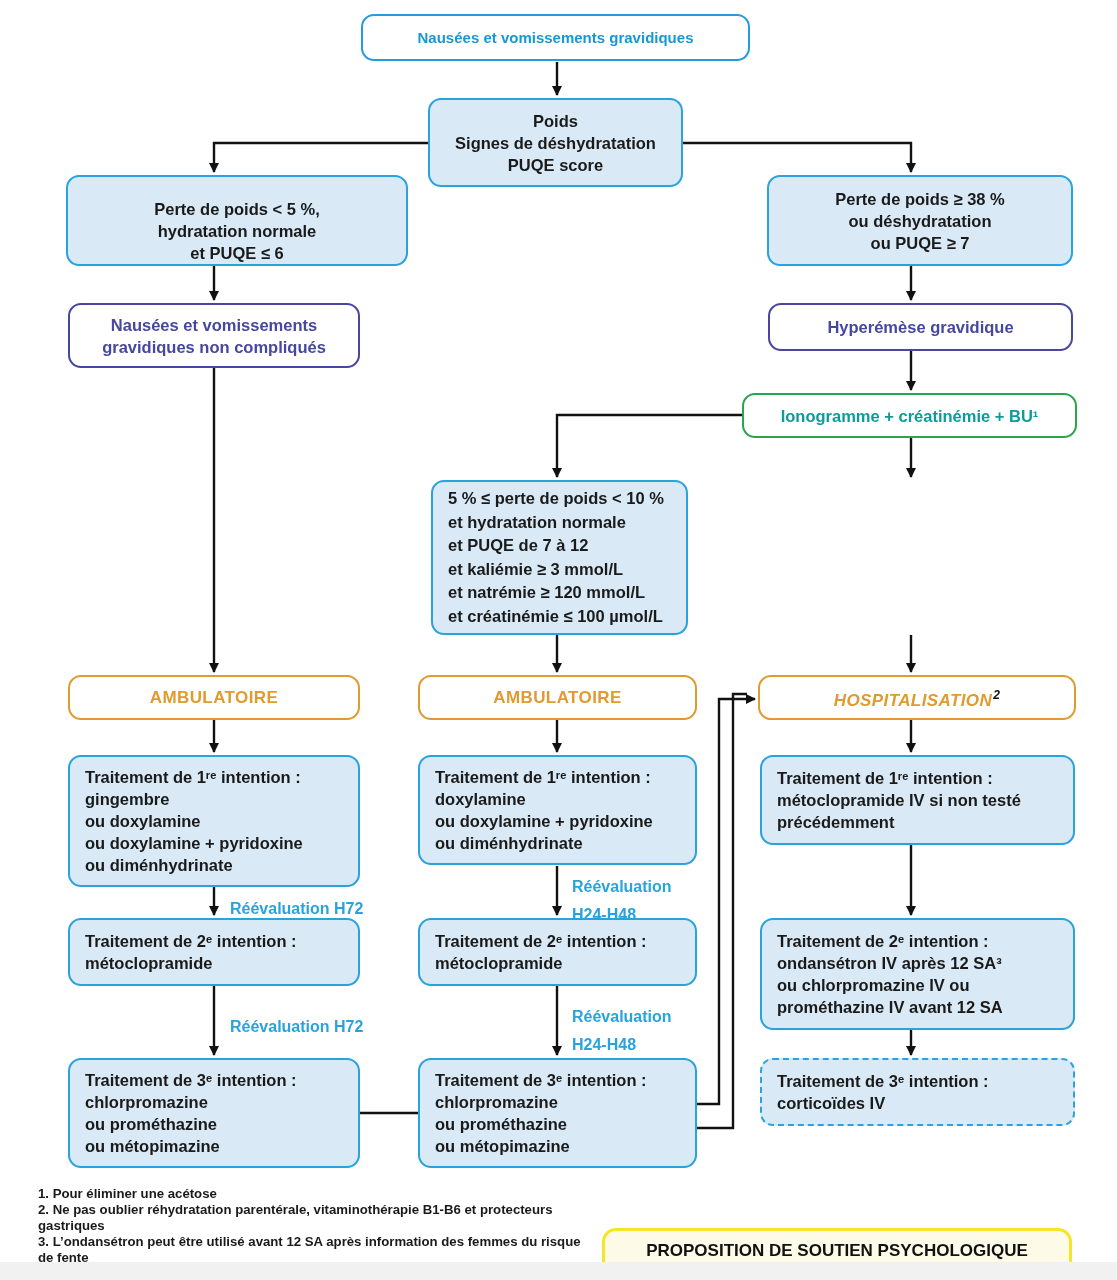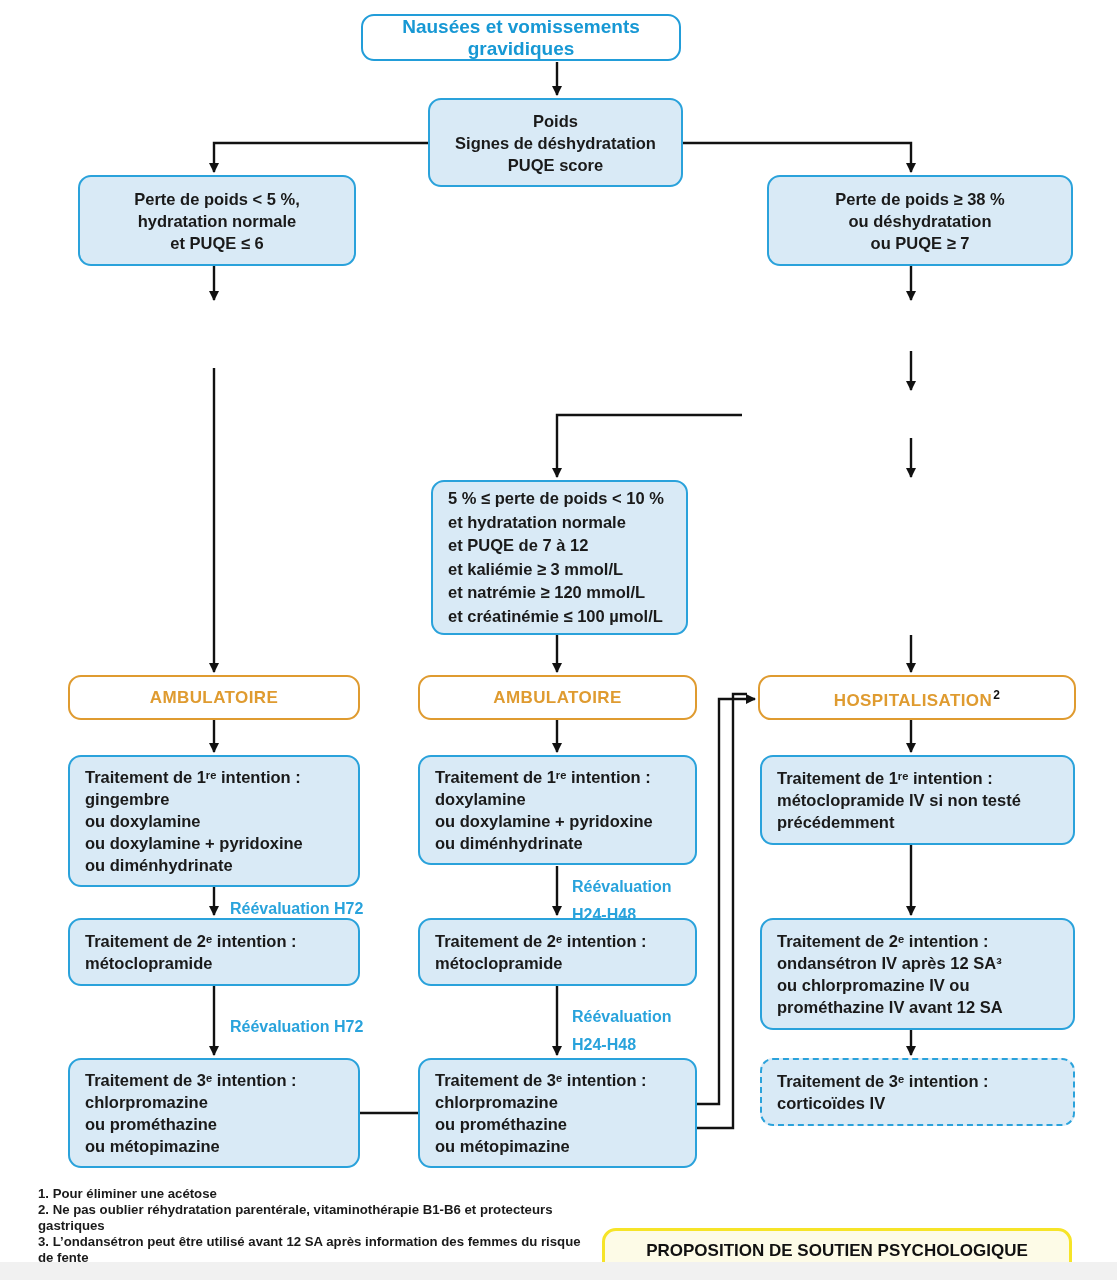--- a/index.html
+++ b/index.html
@@ -64,64 +64,74 @@
       <path d="M911 845 V915" marker-end="url(#arw)"></path>
       <path d="M214 986 V1055" marker-end="url(#arw)"></path>
       <path d="M557 986 V1055" marker-end="url(#arw)"></path>
       <path d="M911 1030 V1055" marker-end="url(#arw)"></path>
       <path d="M360 1113 H418"></path>
       <path d="M697 1128 H733 V694 H747"></path>
       <path d="M697 1104 H719 V699 H755" marker-end="url(#arw)"></path>
     </g>
   </svg>
 
-  <div class="node cyan-outline" style="left:361px;top:14px;width:320px;height:47px;font-size:19px;">
+  <div class="node cyan-outline" style="left:361px;top:14px;width:389px;height:47px;font-size:15px;">
     <span>Nausées et vomissements gravidiques</span>
   </div>
 
   <div class="node fill" style="left:428px;top:98px;width:255px;height:89px;">
     <span>Poids
 Signes de déshydratation
 PUQE score</span>
   </div>
 
-  <div class="node fill" style="left:78px;top:175px;width:278px;height:91px;">
+  <div class="node fill" style="left:66px;top:175px;width:342px;height:91px;align-items:flex-end;">
     <span>Perte de poids &lt; 5 %,
 hydratation normale
 et PUQE ≤ 6</span>
   </div>
 
   <div class="node fill" style="left:767px;top:175px;width:306px;height:91px;">
     <span>Perte de poids ≥ 38 %
 ou déshydratation
 ou PUQE ≥ 7</span>
   </div>
 
-
-
+  <div class="node purple" style="left:68px;top:303px;width:292px;height:65px;">
+    <span>Nausées et vomissements
+gravidiques non compliqués</span>
+  </div>
+
+  <div class="node purple" style="left:768px;top:303px;width:305px;height:48px;">
+    <span>Hyperémèse gravidique</span>
+  </div>
+
+  <div class="node green" style="left:742px;top:393px;width:335px;height:45px;">
+    <span>Ionogramme + créatinémie + BU¹</span>
+  </div>
 
   <div class="node fill align-left lh23" style="left:418px;top:480px;width:257px;height:155px;margin-left:13px;">
     <span>5 % ≤ perte de poids &lt; 10 %
 et hydratation normale
 et PUQE de 7 à 12
 et kaliémie ≥ 3 mmol/L
 et natrémie ≥ 120 mmol/L
 et créatinémie ≤ 100 µmol/L</span>
   </div>
 
 
   <div class="node orange" style="left:68px;top:675px;width:292px;height:45px;">
     <span>AMBULATOIRE</span>
   </div>
 
   <div class="node orange" style="left:418px;top:675px;width:279px;height:45px;">
     <span>AMBULATOIRE</span>
   </div>
 
-  <div class="node orange" style="left:758px;top:675px;width:318px;height:45px;">
+  <div class="node orange" style="left:758px;top:675px;width:318px;height:45px;font-style:italic;">
     <span><span>HOSPITALISATION</span><span class="sup-black">2</span></span>
   </div>
 
   <div class="node fill align-left" style="left:68px;top:755px;width:292px;height:132px;">
     <span>Traitement de 1ʳᵉ intention :
 gingembre
 ou doxylamine
 ou doxylamine + pyridoxine
 ou diménhydrinate</span>
   </div>

